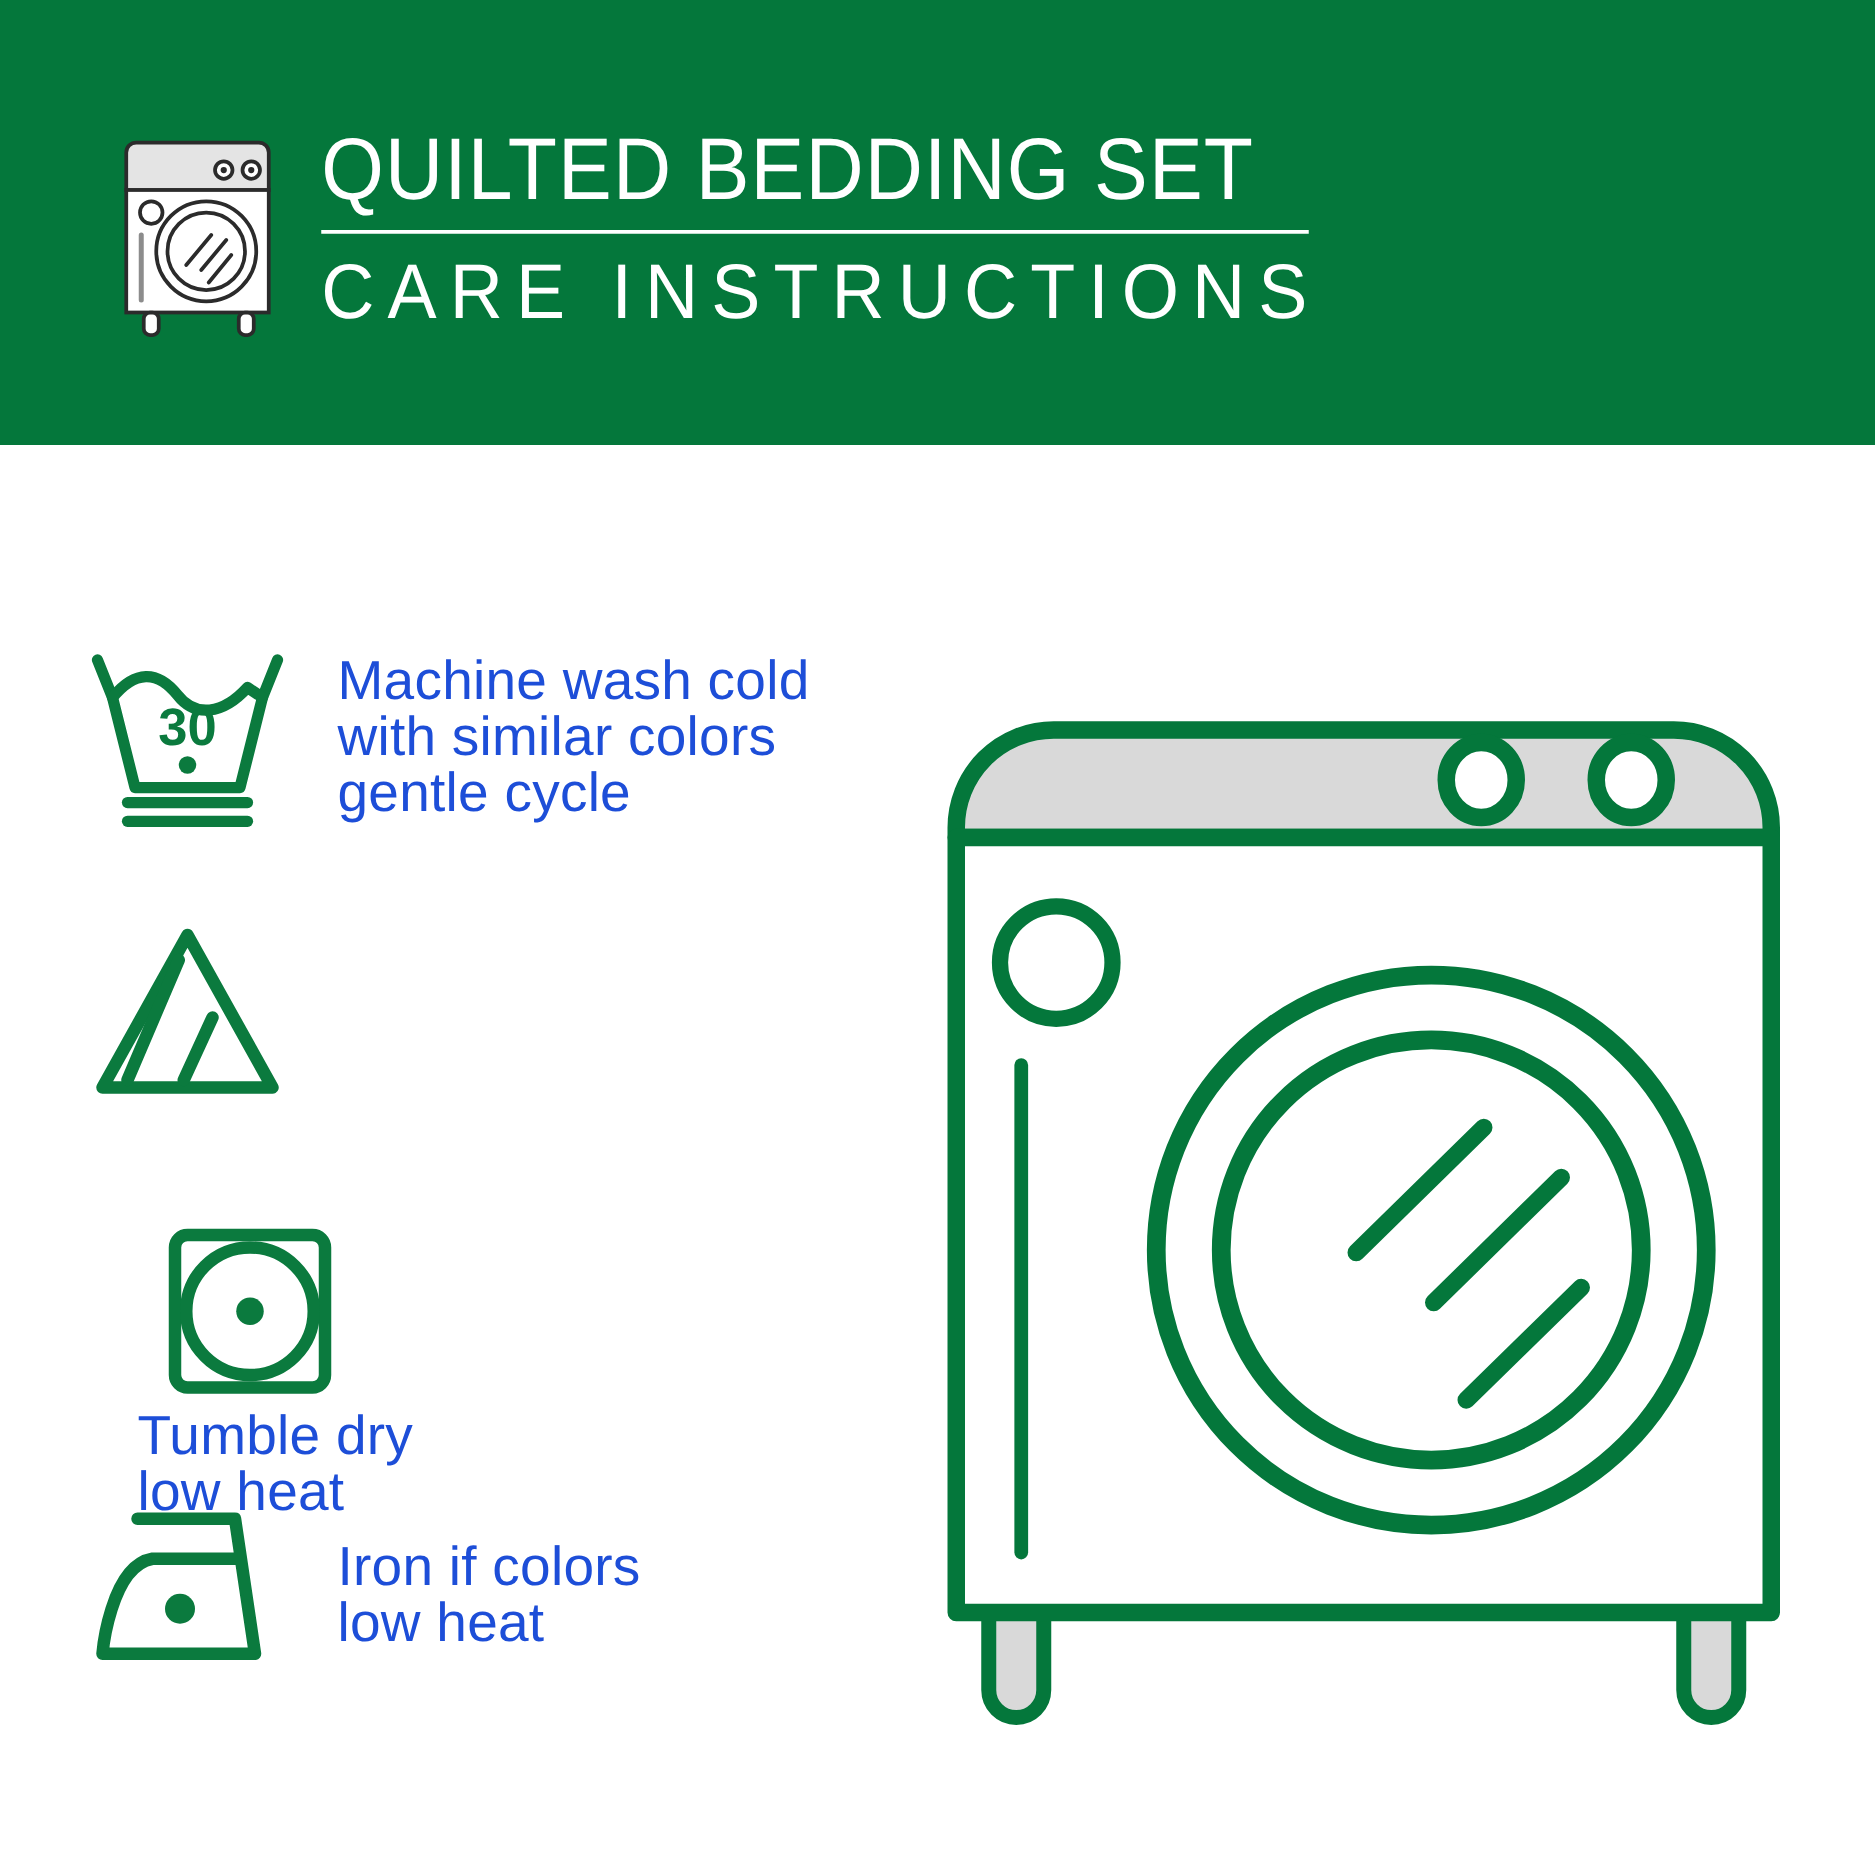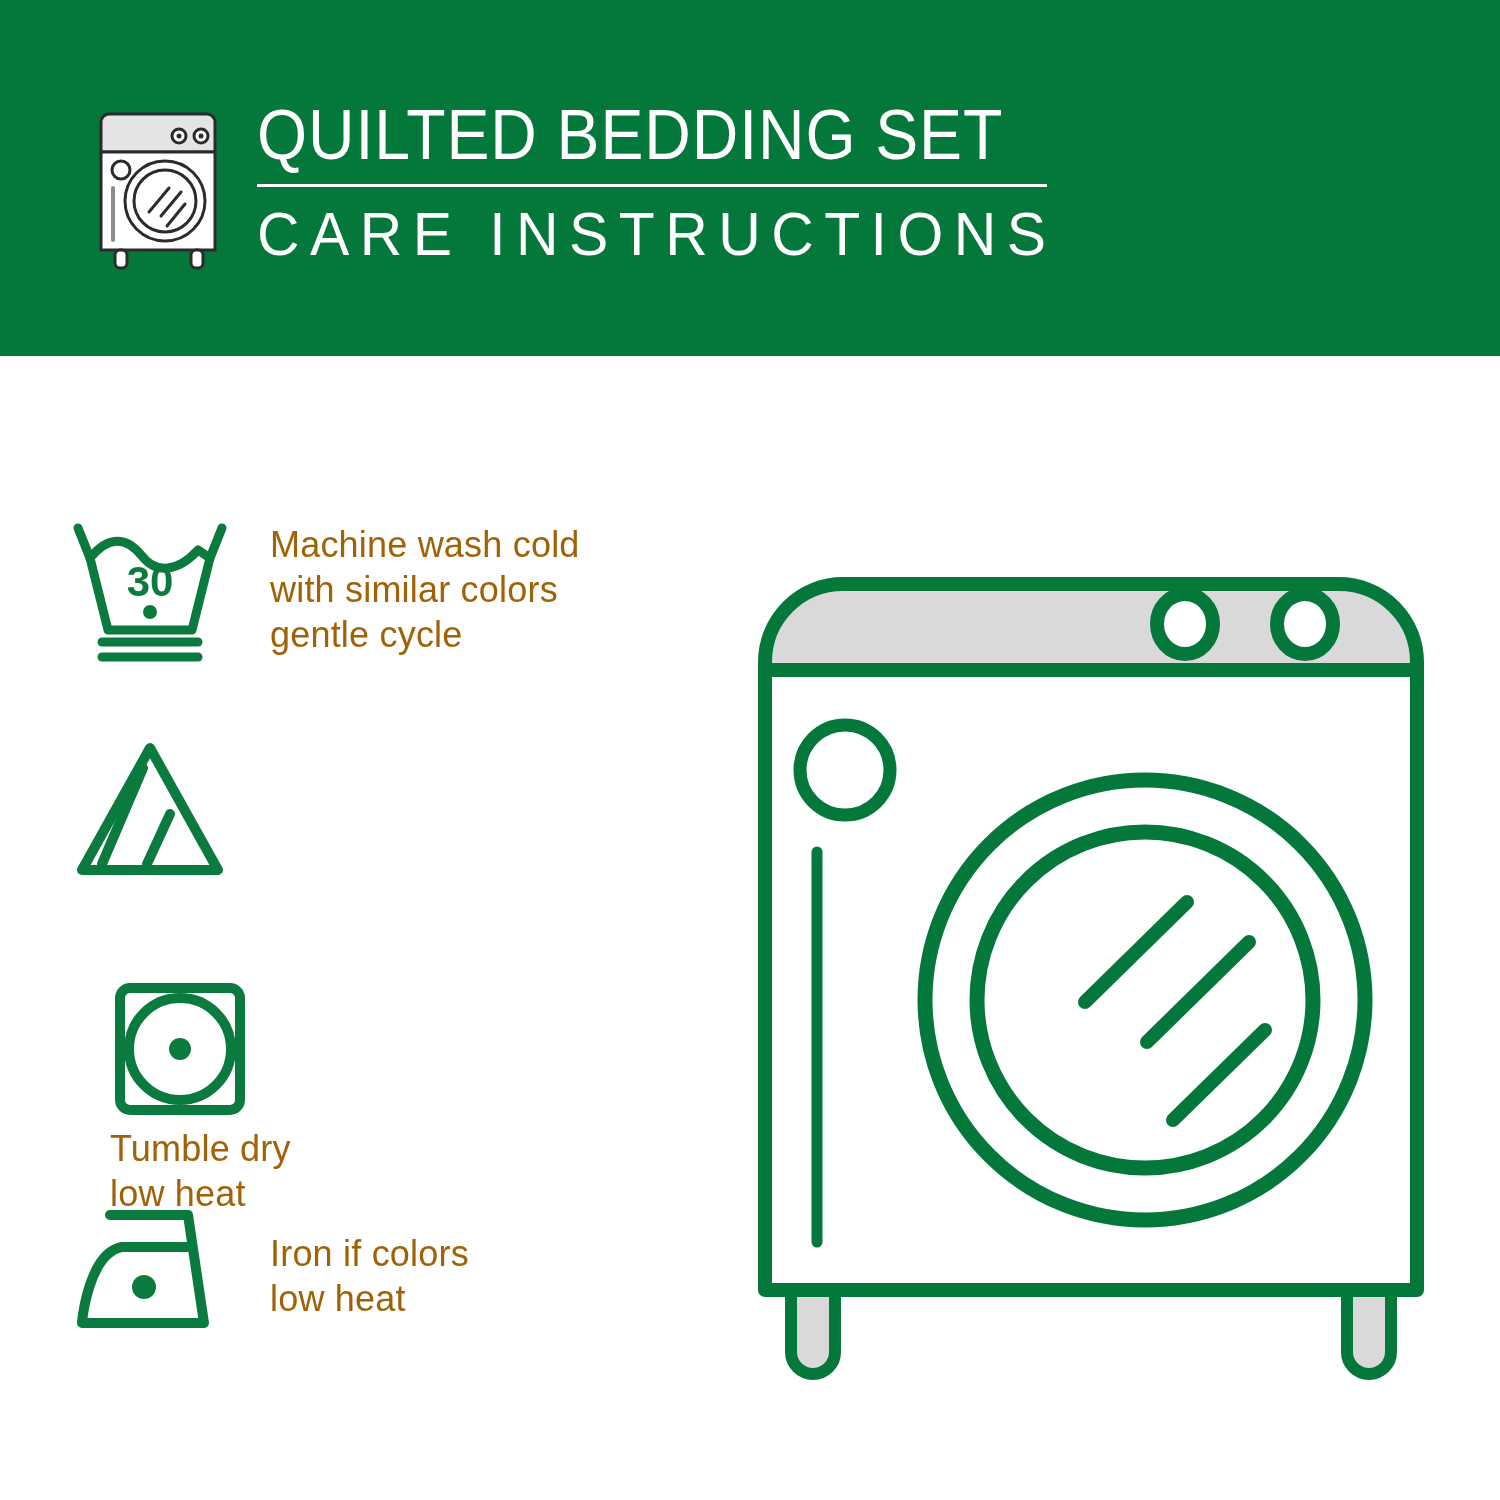--- a/index.html
+++ b/index.html
@@ -90,22 +90,22 @@
     flex-direction: row;
     align-items: center;
   }
   .care-symbol {
     width: 160px;
     height: 150px;
     flex: 0 0 auto;
   }
   .care-text {
     margin-left: 40px;
-    color: #a16207;
-    font-size: 36px;
+    color: #1d4ed8;
+    font-size: 44px;
     line-height: 45px;
     font-weight: 400;
     font-family: "Liberation Sans", sans-serif;
     letter-spacing: 0.2px;
     white-space: pre-line;
   }
 
   #care-row-0 { top: 158px; }
   #care-row-1 { top: 380px; }
   #care-row-2 { top: 620px; flex-direction: column; }

